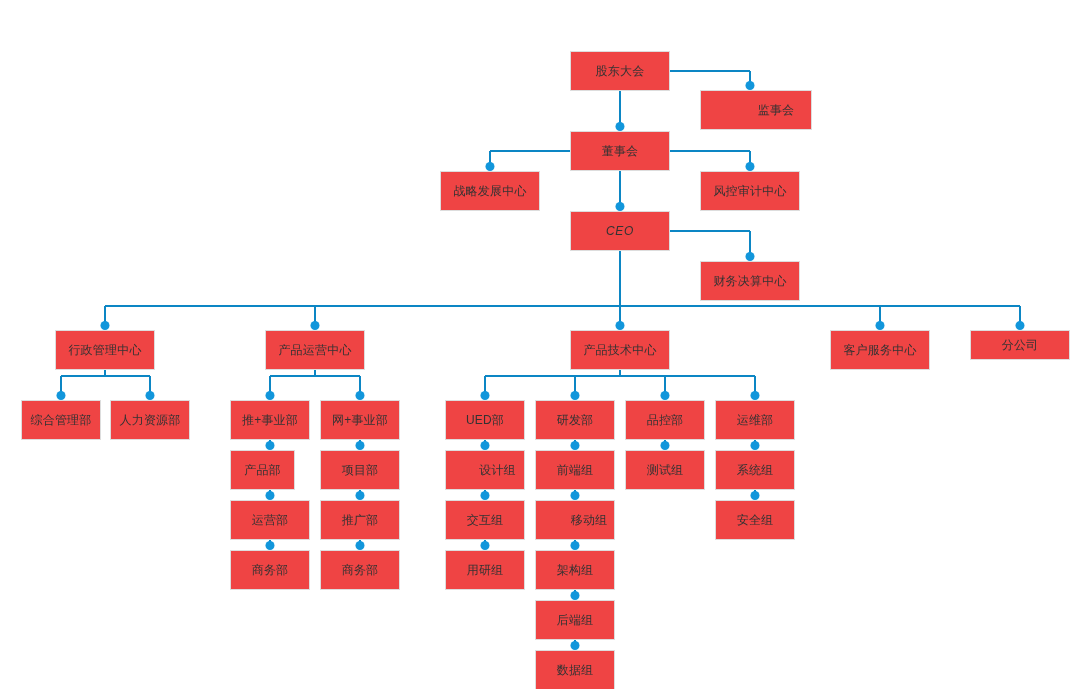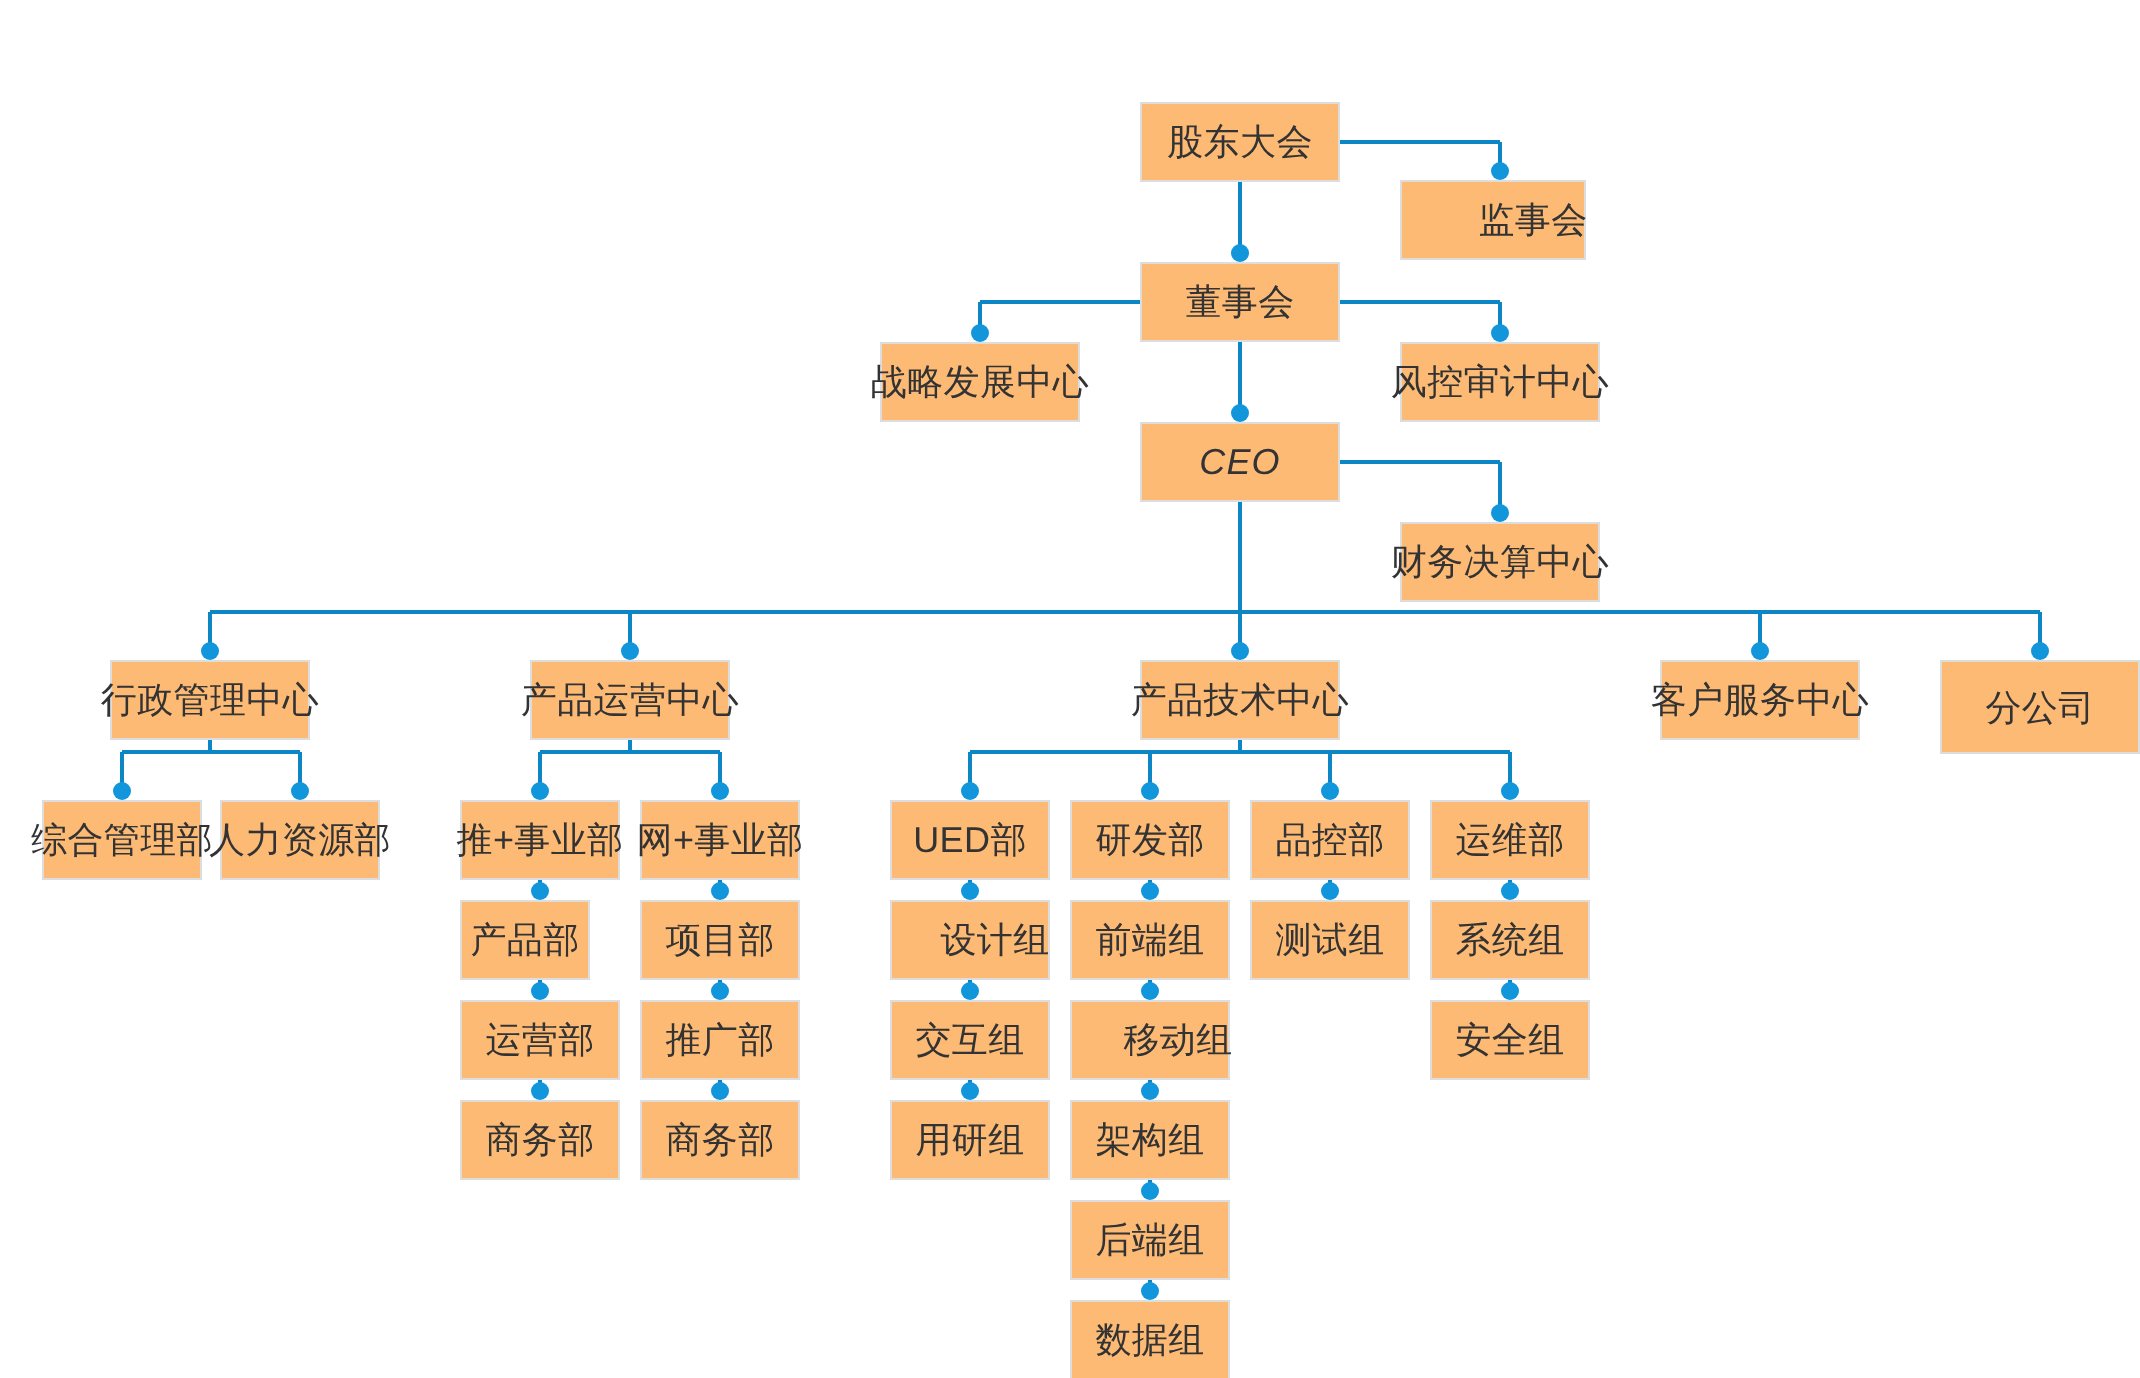--- a/index.html
+++ b/index.html
@@ -23,23 +23,23 @@
     left: 0;
     top: 0;
     width: 1070px;
     height: 689px;
     pointer-events: none;
   }
   .node {
     position: absolute;
     box-sizing: border-box;
     border: 1px solid #dddddd;
-    background: #fdba74;
+    background: #ef4444;
     color: #333333;
-    font-size: 18px;
+    font-size: 12px;
     line-height: 1;
     display: flex;
     align-items: center;
     justify-content: center;
     text-align: center;
     white-space: nowrap;
     letter-spacing: 0.2px;
   }
   .node.latin {
     letter-spacing: 0.6px;
@@ -133,21 +133,21 @@
       <circle cx="575" cy="395.5" r="4.5" fill="#1296db"></circle>
       <line x1="665" y1="376" x2="665" y2="395.5" stroke="#0c86c4" stroke-width="2" shape-rendering="crispEdges"></line>
       <circle cx="665" cy="395.5" r="4.5" fill="#1296db"></circle>
       <line x1="755" y1="376" x2="755" y2="395.5" stroke="#0c86c4" stroke-width="2" shape-rendering="crispEdges"></line>
       <circle cx="755" cy="395.5" r="4.5" fill="#1296db"></circle>
     </svg>
   <div id="node-layer">
       <div class="node" style="left: 570px; top: 51px; width: 100px; height: 40px;">
         <span>股东大会</span>
       </div>
-      <div class="node" style="left: 700px; top: 90px; width: 93px; height: 40px; padding-left: 40px;">
+      <div class="node" style="left: 700px; top: 90px; width: 112px; height: 40px; padding-left: 40px;">
         <span>监事会</span>
       </div>
       <div class="node" style="left: 570px; top: 131px; width: 100px; height: 40px;">
         <span>董事会</span>
       </div>
       <div class="node" style="left: 440px; top: 171px; width: 100px; height: 40px;">
         <span>战略发展中心</span>
       </div>
       <div class="node" style="left: 700px; top: 171px; width: 100px; height: 40px;">
         <span>风控审计中心</span>
@@ -163,21 +163,21 @@
       </div>
       <div class="node" style="left: 265px; top: 330px; width: 100px; height: 40px;">
         <span>产品运营中心</span>
       </div>
       <div class="node" style="left: 570px; top: 330px; width: 100px; height: 40px;">
         <span>产品技术中心</span>
       </div>
       <div class="node" style="left: 830px; top: 330px; width: 100px; height: 40px; text-align: center;">
         <span>客户服务中心</span>
       </div>
-      <div class="node" style="left: 970px; top: 330px; width: 100px; height: 47px;">
+      <div class="node" style="left: 970px; top: 330px; width: 100px; height: 30px;">
         <span>分公司</span>
       </div>
       <div class="node" style="left: 21px; top: 400px; width: 80px; height: 40px;">
         <span>综合管理部</span>
       </div>
       <div class="node" style="left: 110px; top: 400px; width: 80px; height: 40px;">
         <span>人力资源部</span>
       </div>
       <div class="node" style="left: 230px; top: 400px; width: 80px; height: 40px;">
         <span>推+事业部</span>

